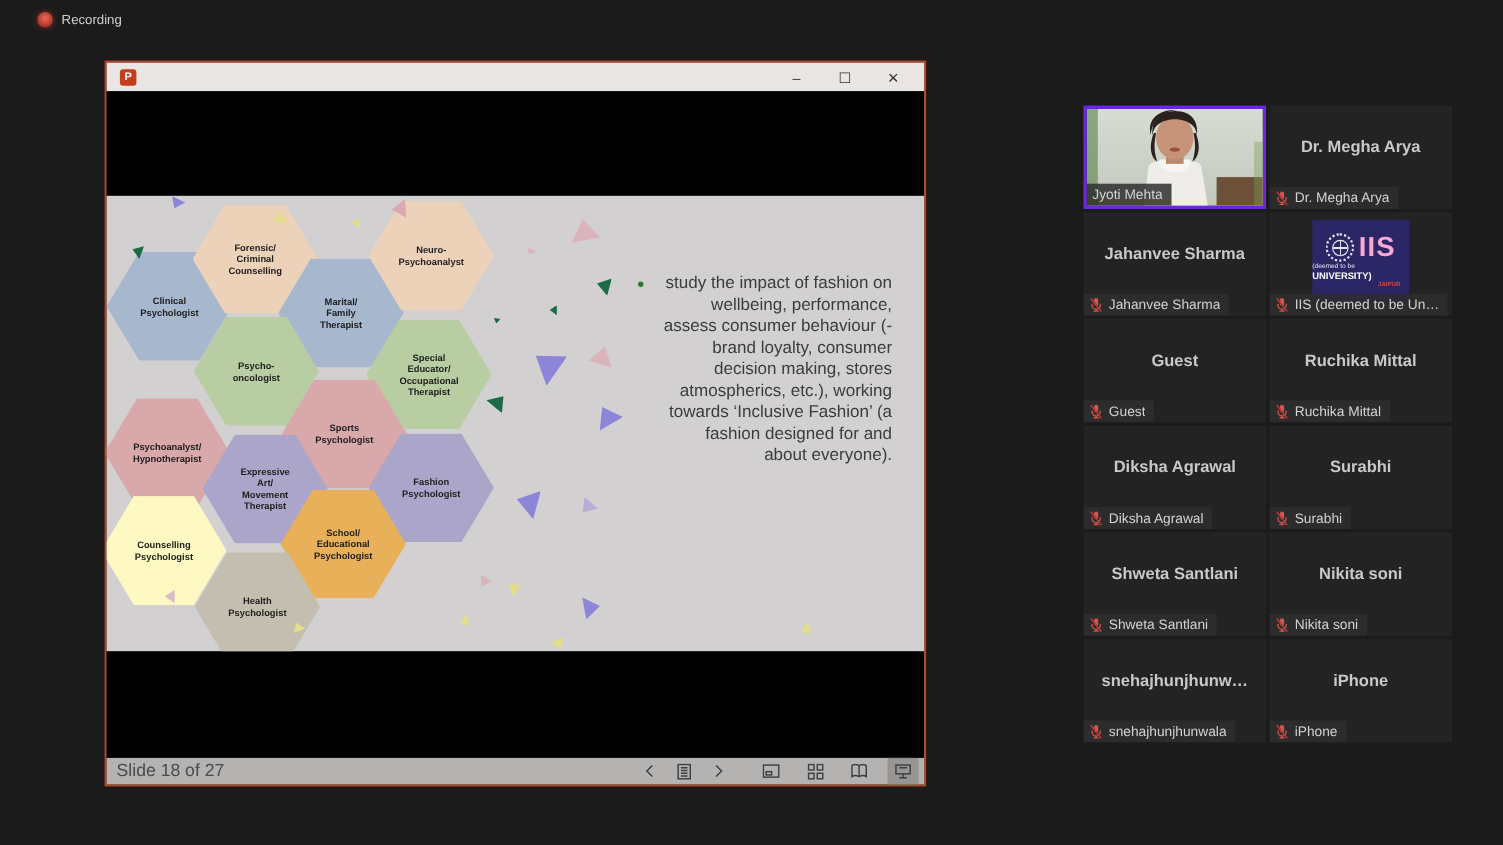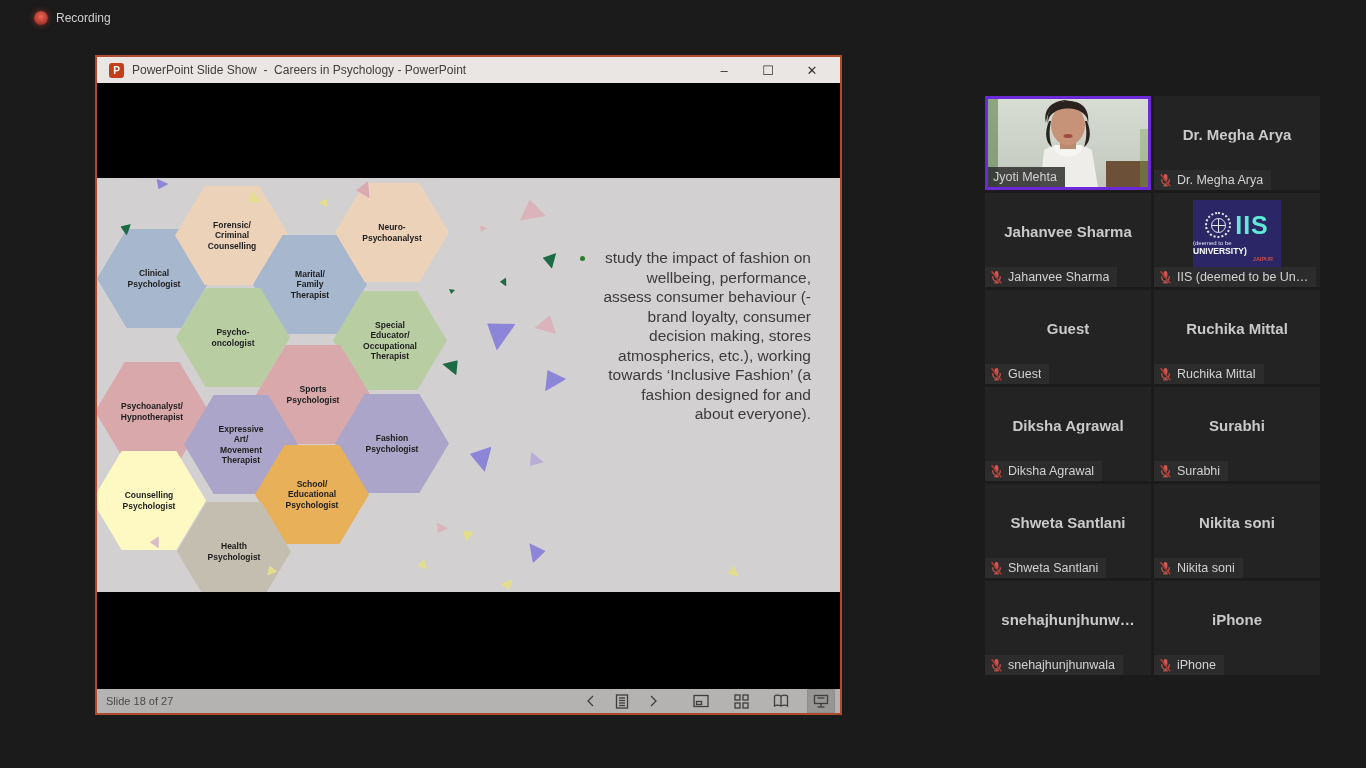--- a/index.html
+++ b/index.html
@@ -35,21 +35,21 @@
          white-space:pre-line; }
   .confetti { position:absolute; }
   .bullets { position:absolute; left:483px; top:70px; width:240px; }
   .bullet-item { display:flex; margin-bottom:16px;text-align:right; }
   .bullet-dot { width:5px; height:5px; border-radius:50%; background:#2d7b2d; margin:8px 14px 0 0; flex:0 0 auto; }
   .bullet-text { font-size:15.5px; color:#3c3c3c; line-height:1.26; width:212px; }
 
   
   .ppt-statusbar { height:24px; background:#b5b3b1; display:flex; align-items:center;
                    padding:0 6px 0 9px; flex:0 0 auto; }
-  .status-text { font-size:11px; color:#4a4a4a; }
+  .status-text { font-size:16px; color:#4a4a4a; }
   .status-icons { margin-left:auto; display:flex; align-items:center; }
   .sbtn { width:26px; height:22px; display:flex; align-items:center; justify-content:center; }
   .sbtn svg { stroke:#3e3e3e; fill:none; stroke-width:1.3; }
   .nav-group { display:flex; align-items:center; gap:5px; margin-right:22px; }
   .view-group { display:flex; align-items:center; gap:14px; }
   .sbtn.selected { background:rgba(0,0,0,.16); outline:1px solid #8f8d8b; }
 
   
   .participants { position:absolute; left:985px; top:96px; width:335px;
                   display:grid; grid-template-columns:166px 166px; grid-auto-rows:94px; gap:3px; }
@@ -69,37 +69,36 @@
   .iis-logo { position:absolute; left:50%; top:47%; transform:translate(-50%,-50%);
               width:88px; height:74px; background:#2b2766; display:flex; flex-direction:column;
               align-items:center; justify-content:center; }
   .iis-row { display:flex; align-items:center; gap:4px; }
   .iis-emblem { width:26px; height:26px; border-radius:50%; border:2px dotted #e8e8f4;
                 display:flex; align-items:center; justify-content:center; }
   .iis-globe { width:15px; height:15px; border-radius:50%; border:1.5px solid #e8e8f4;
                background:
                  linear-gradient(#0000 46%, #e8e8f4 46% 54%, #0000 54%),
                  linear-gradient(90deg,#0000 46%, #e8e8f4 46% 54%, #0000 54%); }
-  .iis-text { font-size:25px; font-weight:bold; color:#5eead4; letter-spacing:1px; line-height:1; }
+  .iis-text { font-size:25px; font-weight:bold; color:#f9a8d4; letter-spacing:1px; line-height:1; }
   .iis-sub { font-size:6px; color:#e0e0ee; margin-top:2px; }
   .iis-sub b { font-size:8.5px; color:#fff; }
   .iis-jaipur { font-size:5.5px; color:#cf4a4a; font-weight:bold; align-self:flex-end; margin-right:8px; }
 </style>
 </head>
 <body>
 
 <div class="recording">
   <div class="rec-dot"></div>
   <div class="rec-label">Recording</div>
 </div>
 
 <div class="ppt-window">
   <div class="ppt-titlebar">
     <div class="ppt-icon">P</div>
-    <div class="ppt-title">PowerPoint Slide Show  -  Careers in Psychology - PowerPoint</div>
     <div class="win-controls">
       <div class="win-btn">–</div>
       <div class="win-btn">☐</div>
       <div class="win-btn">✕</div>
     </div>
   </div>
 
   <div class="black-strip-top"></div>
 
   <div class="slide">

